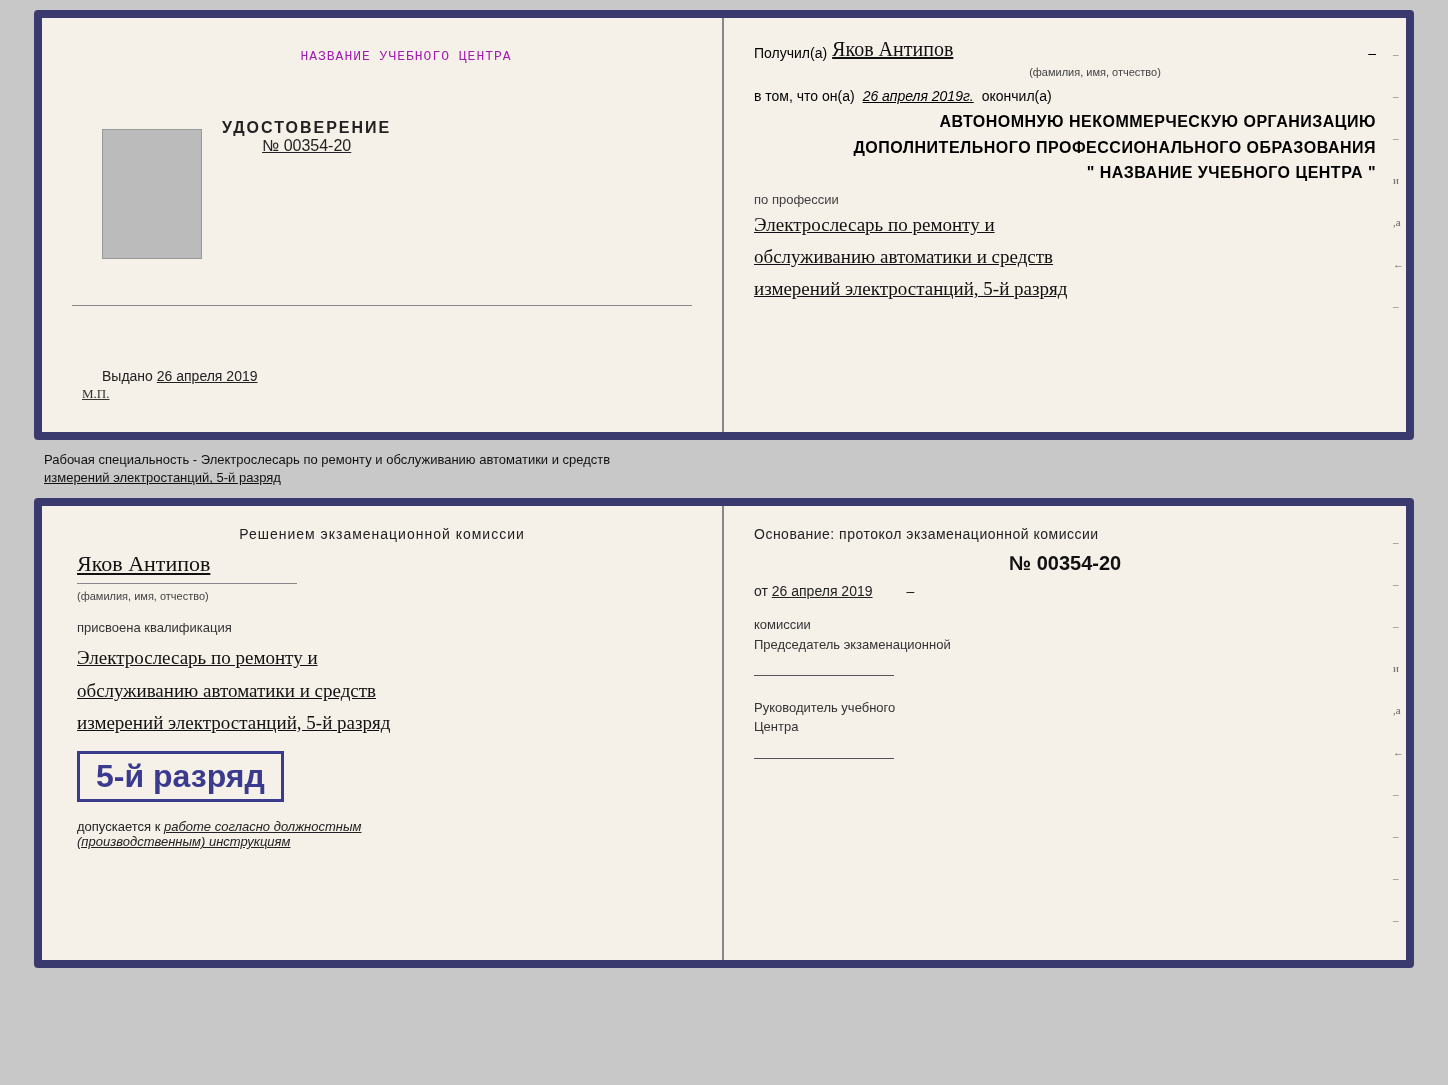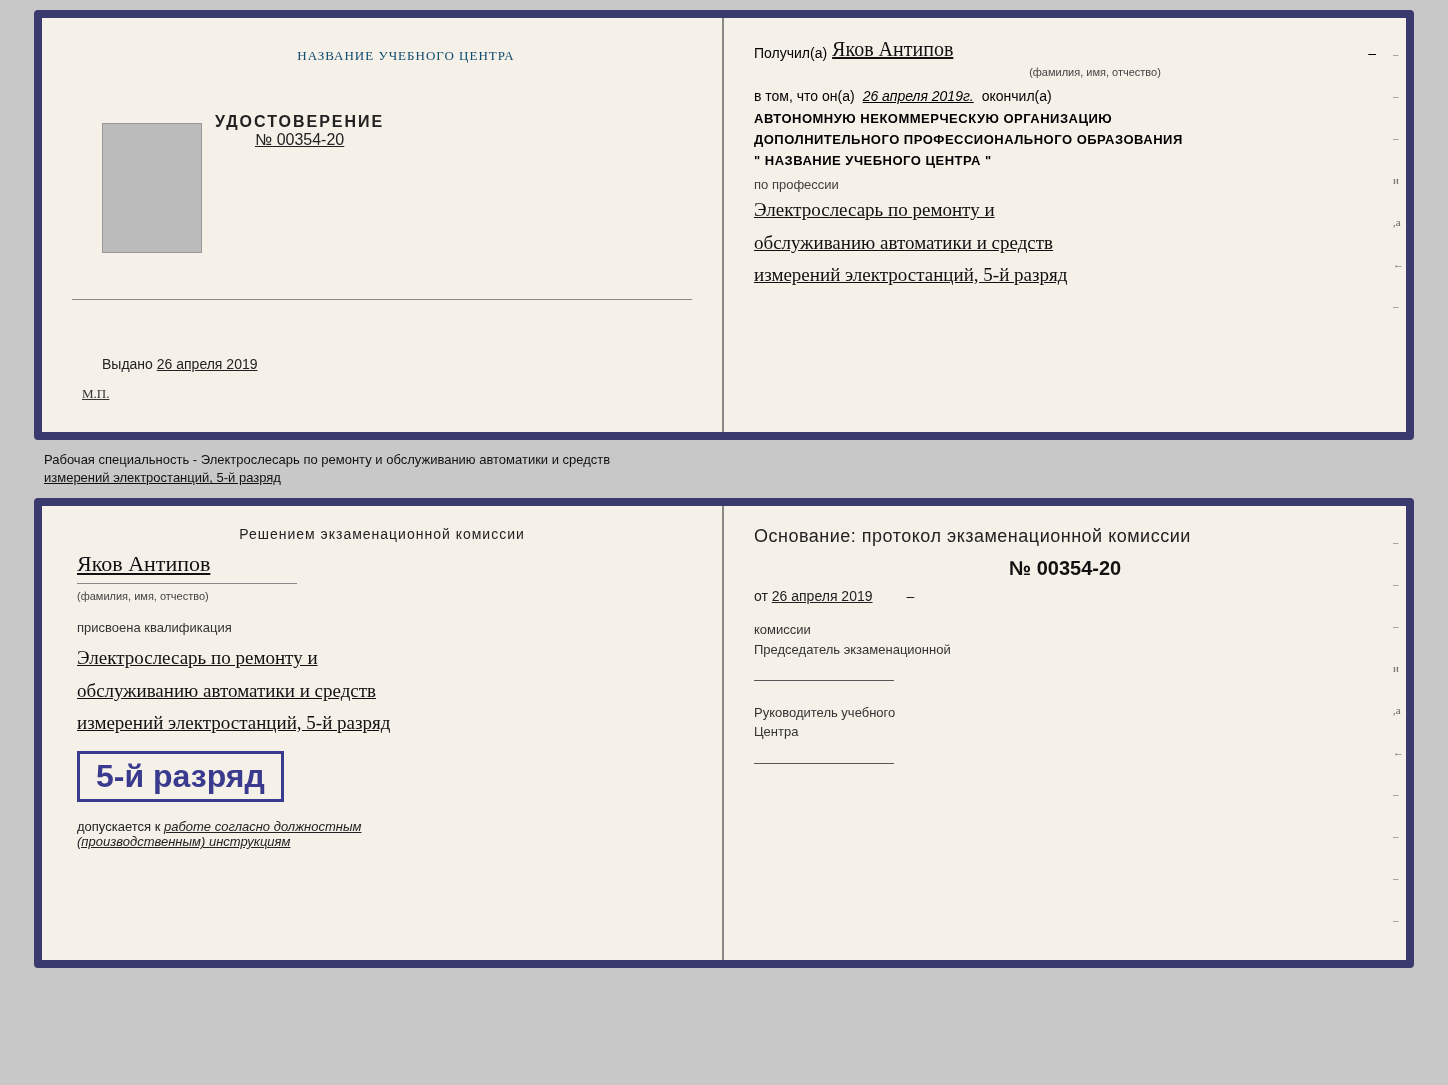--- a/index.html
+++ b/index.html
@@ -49,23 +49,23 @@
       width: 50%;
       padding: 20px 30px;
       position: relative;
     }
 
     
     .school-name-placeholder {
       font-size: 13px;
       letter-spacing: 1px;
       text-align: center;
-      color: #0c4a6e;
+      color: #a21caf;
       margin-top: 10px;
-      font-family: Liberation Serif, serif;
+      font-family: Liberation Mono, monospace;
       margin-left: 48px;
     }
 
     .cert-photo-box {
       width: 100px;
       height: 130px;
       background: #bbb;
       border: 1px solid #999;
       margin: 10px 0 10px 0;
       align-self: flex-start;
@@ -101,21 +101,21 @@
       margin-left: 30px;
     }
 
     .cert-issued span {
     }
 
     .cert-mp {
       font-size: 13px;
       align-self: flex-start;
       color: #333;
-      margin-top: 14px;
+      margin-top: 2px;
       text-decoration: underline;
     }
 
     
     .received-line {
       font-size: 14px;
       font-family: Arial, sans-serif;
       margin-bottom: 5px;
       display: flex;
       align-items: flex-end;
@@ -149,23 +149,23 @@
       gap: 8px;
     }
 
     .confirms-date {
       text-decoration: underline;
       font-size: 14px;
       font-style: italic;
     }
 
     .org-block {
-      font-size: 13px;
-      font-family: Arial, sans-serif;
-      text-align: left;
+      font-size: 16px;
+      font-family: Arial, sans-serif;
+      text-align: right;
       line-height: 1.6;
       margin: 0 0;
       font-weight: bold;
       letter-spacing: 0.5px;
     }
 
     .profession-label {
       font-size: 13px;
       font-family: Arial, sans-serif;
       margin-top: 6px;
@@ -263,21 +263,21 @@
       margin-top: 5px;
     }
 
     .allowed-text .italic-underline {
       font-style: italic;
       text-decoration: underline;
     }
 
     
     .basis-text {
-      font-size: 18px;
+      font-size: 14px;
       font-family: Arial, sans-serif;
       letter-spacing: 0.5px;
       color: #222;
       margin-bottom: 10px;
     }
 
     .protocol-number {
       font-size: 20px;
       font-family: Arial, sans-serif;
       font-weight: bold;
@@ -342,21 +342,21 @@
 <body>
 
 <div class="document-container doc-top">
 
   <div class="doc-left">
     <div style="text-align:center; width:100%; margin-top:8px;">
       <span class="school-name-placeholder">НАЗВАНИЕ УЧЕБНОГО ЦЕНТРА</span>
     </div>
 
     <div class="top-center-block" style="width:100%; flex:1; align-items:center; justify-content:center; flex-direction:column;">
-      <div style="display:flex; flex-direction:row; gap:13px; align-items:flex-start; width:100%;">
+      <div style="display:flex; flex-direction:row; gap:20px; align-items:flex-start; width:100%;">
         <div class="cert-photo-box"></div>
         <div class="cert-title-block">
           <div class="cert-title">УДОСТОВЕРЕНИЕ</div>
           <div class="cert-number">№ 00354-20</div>
         </div>
       </div>
       <hr class="doc-divider" style="margin-top:16px;">
     </div>
 
     <div style="width:100%; display:flex; flex-direction:column; margin-bottom:10px;">

